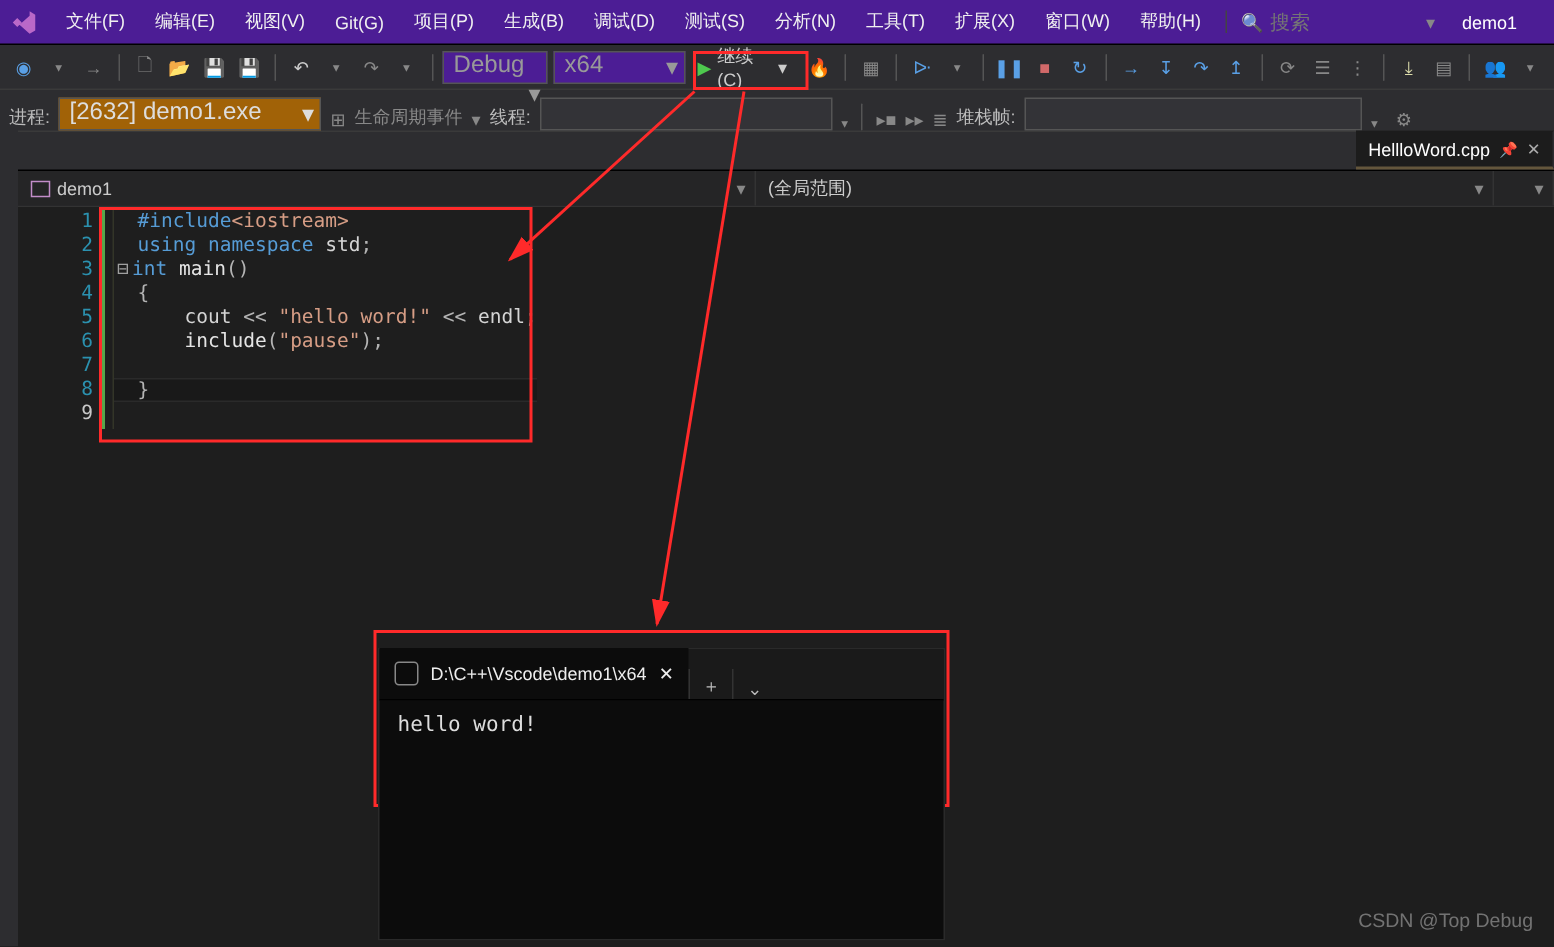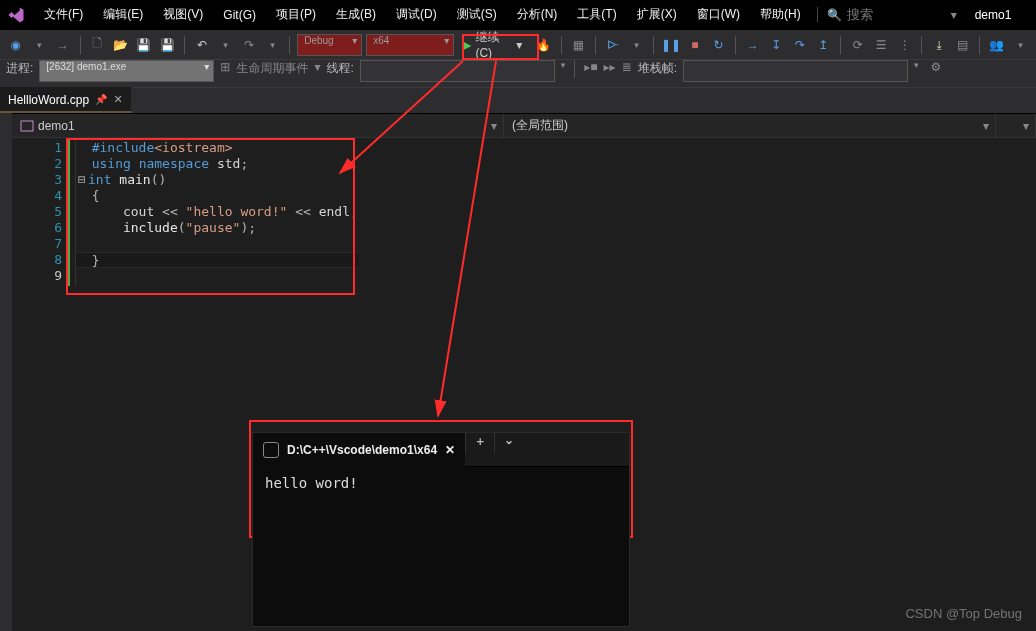--- a/index.html
+++ b/index.html
@@ -6,66 +6,66 @@
   body {
     width: 1036px; height: 631px;
     background: #1e1e1e;
     font-family: "Segoe UI", "Microsoft YaHei", sans-serif;
     font-size: 12px; color: #d0d0d0;
     position: relative; overflow: hidden;
   }
   
   .menubar {
     display: flex; align-items: center; height: 30px;
-    background: #000000; padding: 0 6px; gap: 4px;
+    background: #4c1d95; padding: 0 6px; gap: 4px;
     border-bottom: 1px solid #000;
   }
   .vs-logo { width: 20px; height: 20px; display:flex; align-items:center; justify-content:center; margin-right:6px;}
   .menu-item { padding: 4px 8px; cursor: default; color:#f0f0f0; white-space:nowrap; }
   .search-wrap { display:flex; align-items:center; gap:4px; color:#aaa; border-left:1px solid #444; padding-left:10px; margin-left:4px;}
   .search-input { background:transparent; border:none; color:#aaa; width:100px; outline:none;}
   .proj-name { padding:0 14px; color:#fff; }
 
   
   .toolbar {
     display:flex; align-items:center; height:30px;
     background:#2d2d30; padding:0 6px; gap:4px;
     border-bottom:1px solid #3a3a3a;
   }
   .tbtn { width:22px; height:22px; display:flex; align-items:center; justify-content:center; color:#ccc; border-radius:2px;}
   .tbtn.sep { width:1px; height:18px; background:#555; margin:0 3px;}
-  .tsel { background:#7f1d1d; color:#999; border:1px solid #555; height:22px; padding:0 18px 0 6px; font-size:10px; position:relative;}
+  .tsel { background:#4c1d95; color:#999; border:1px solid #555; height:22px; padding:0 18px 0 6px; font-size:16px; position:relative;}
   .tsel::after{content:"▾"; position:absolute; right:4px;}
   .continue-btn {
     display:flex; align-items:center; gap:4px; height:22px; padding:0 8px 0 4px;
     color:#ccc; position:relative;
   }
   .continue-btn .play{color:#4ec94e;}
   .continue-btn .dd{margin-left:4px;}
   .hot { color:#e06c00;}
   .blue{color:#5aa0e6;}
   .orange{color:#e0a24c;}
   .red{color:#d16969;}
   .yellow{color:#dcdcaa;}
 
   
   .procbar {
-    display:flex; align-items:flex-start; height:28px;
+    display:flex; align-items:flex-end; height:28px;
     background:#2d2d30; padding:0 6px; gap:6px;
     border-bottom:1px solid #3a3a3a;
     color:#bbb;
   }
-  .proc-sel { background:#737373; color:#ddd; border:1px solid #555; height:22px; padding:0 18px 0 6px; font-size:10px; min-width:175px; position:relative;}
+  .proc-sel { background:#a16207; color:#ddd; border:1px solid #555; height:22px; padding:0 18px 0 6px; font-size:16px; min-width:175px; position:relative;}
   .proc-sel::after{content:"▾"; position:absolute; right:4px;}
   .thread-box{background:#333337; border:1px solid #555; height:22px; width:195px;}
   .stack-box{background:#333337; border:1px solid #555; height:22px; width:225px;}
   .grey{color:#888;}
 
   
-  .tabbar { display:flex; align-items:flex-end; height:26px; background:#2d2d30; border-bottom:1px solid #000; }
+  .tabbar { display:flex; align-items:flex-end; height:26px; background:#2d2d30; border-bottom:1px solid #000;justify-content:flex-end; }
   .filetab {
     display:flex; align-items:center; gap:6px; height:26px; padding:0 8px;
     background:#1c1c1c; border-top:1px solid #007acc00; color:#fff;
     border-right:1px solid #2d2d30; position:relative;
   }
   .filetab.active{ border-bottom:2px solid #f5cc7f55; }
   .filetab .pin{color:#aaa; font-size:10px;}
   .filetab .close{color:#aaa; font-size:11px;}
 
   
@@ -89,21 +89,21 @@
 
   
   .annot{position:absolute; border:2px solid #ff2a2a; pointer-events:none;}
   svg.arrow{position:absolute; pointer-events:none; overflow:visible;}
 
   
   .console{
     position:absolute; left:252px; top:432px; width:378px; height:195px;
     background:#0c0c0c; border:1px solid #2a2a2a; display:flex; flex-direction:column;
   }
-  .console .c-tabs{display:flex; align-items:flex-start; height:34px; background:#1a1a1a; border-bottom:1px solid #000;font-weight:bold;}
+  .console .c-tabs{display:flex; align-items:flex-end; height:34px; background:#1a1a1a; border-bottom:1px solid #000;}
   .console .c-tab{display:flex; align-items:center; gap:8px; padding:0 10px; height:34px; background:#0c0c0c; color:#eee; font-size:12px;}
   .console .c-tab .cicon{width:16px;height:16px; border:1px solid #888; border-radius:3px; display:inline-block;}
   .console .c-plus,.console .c-dd{width:28px; text-align:center; color:#bbb;}
   .console .c-body{flex:1; padding:8px 12px; font-family:Consolas, monospace; font-size:14px; color:#ddd;}
   .console .cursor{display:inline-block; width:1px; height:14px; background:#ddd; vertical-align:middle; margin-left:2px;}
 
   .watermark{position:absolute; right:14px; bottom:10px; color:#b8b8b8; font-size:13px; opacity:.55;}
 
   .chrome-bar{position:absolute; left:0; top:86px; width:12px; bottom:0; background:#2d2d30;}
 </style>

